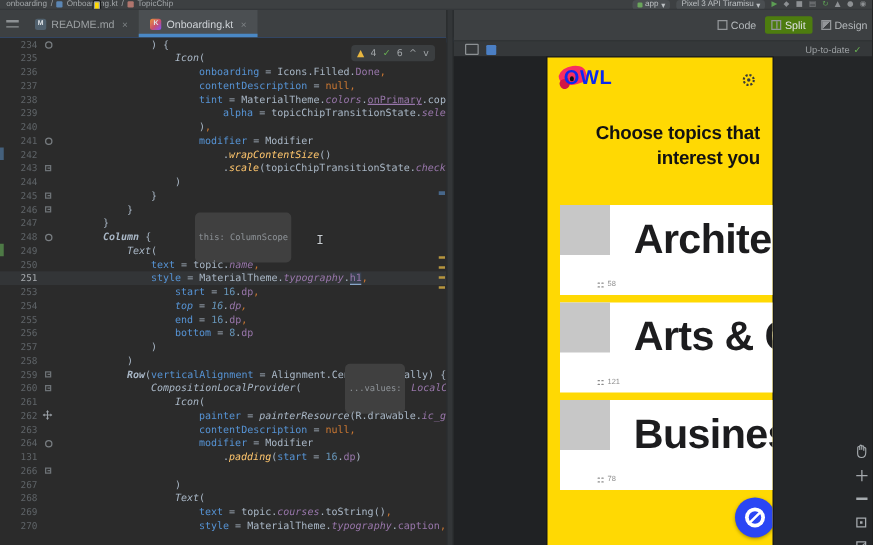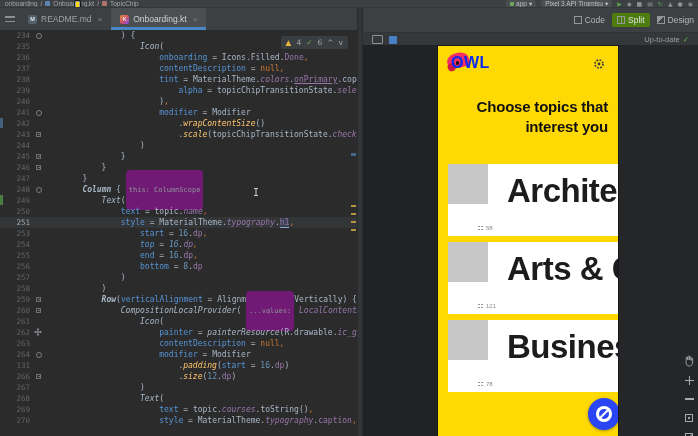--- a/index.html
+++ b/index.html
@@ -41,21 +41,21 @@
   .fm-o{position:absolute;left:2px;top:3px;width:4px;height:4px;border:1px solid #797e82;border-radius:50%;}
   .fm-v{position:absolute;left:2px;top:3px;width:5px;height:5px;border:1px solid #6e7377;box-sizing:border-box;}
   .fm-v::after{content:"";position:absolute;left:0.5px;top:1px;width:2.5px;height:1px;background:#6e7377;}
   .codetxt{white-space:pre;}
   .t-d{color:#a9b7c6;} .t-b{color:#a9b7c6;font-weight:normal;}
   .t-na{color:#5693d4;} .t-k{color:#cc7832;} .t-num{color:#6897bb;}
   .t-p{color:#9876aa;} .t-pi{color:#9876aa;font-style:italic;}
   .t-pu{color:#9876aa;text-decoration:underline;}
   .t-fni{color:#ffc66d;font-style:italic;}
   .t-cf{color:#a9b7c6;font-style:italic;} .t-cfb{color:#a9b7c6;font-style:italic;font-weight:bold;}
-  .t-h{background:#701a75;color:#8f9499;border-radius:4px;padding:16px 3px;font-size:7px;font-style:normal;}
+  .t-h{background:#404040;color:#8f9499;border-radius:4px;padding:16px 3px;font-size:7px;font-style:normal;margin-left:30px;}
   .t-phl{color:#9876aa;background:#38414f;border-bottom:1px solid #89a7c9;}
   .edge-mark{position:absolute;left:0;width:3px;height:10px;}
   .em-blue{top:88px;background:#44607c;}
   .em-green{top:165px;background:#4e7a46;}
   .insp{position:absolute;right:9px;top:6px;display:flex;gap:5px;align-items:center;font-size:7.5px;
         color:#9fa3a6;background:#3b3e40;border-radius:3px;padding:1px 5px;font-family:"DejaVu Sans",sans-serif;}
   .insp .warn{color:#e8b63f;} .insp .ok{color:#69b052;}
   .stripe{position:absolute;right:0;top:0;width:7px;height:406px;}
   .smark{position:absolute;right:1px;width:5px;height:2px;}
   .sm-y{background:#b6953f;} .sm-b{background:#47678a;height:3px;}
@@ -202,21 +202,21 @@
         <div class="cl"><span class="gut">258</span><span class="fold"></span><span class="codetxt" style="padding-left: 57.6px;"><span class="t-d">)</span></span></div>
         <div class="cl"><span class="gut">259</span><span class="fold"><i class="fm-v"></i></span><span class="codetxt" style="padding-left: 57.6px;"><span class="t-cfb">Row</span><span class="t-d">(</span><span class="t-na">verticalAlignment</span><span class="t-d"> = </span><span class="t-b">Alignment</span><span class="t-d">.</span><span class="t-b">CenterVertically</span><span class="t-d">) { </span></span></div>
         <div class="cl"><span class="gut">260</span><span class="fold"><i class="fm-v"></i></span><span class="codetxt" style="padding-left: 76.8px;"><span class="t-cf">CompositionLocalProvider</span><span class="t-d">( </span><span class="t-h">...values:</span><span class="t-d"> </span><span class="t-pi">LocalContentAlpha</span></span></div>
         <div class="cl"><span class="gut">261</span><span class="fold"></span><span class="codetxt" style="padding-left: 96px;"><span class="t-cf">Icon</span><span class="t-d">(</span></span></div>
         <div class="cl"><span class="gut">262</span><span class="fold"><svg width="8" height="8" viewBox="0 0 10 10" style="margin-top:1px">
               <path d="M5 0l1.6 2.2H3.4zM5 10L3.4 7.8h3.2zM0 5l2.2-1.6v3.2zM10 5L7.8 6.6V3.4zM4.5 2h1v6h-1zM2 4.5h6v1H2z" fill="#9aa0a6"></path>
             </svg></span><span class="codetxt" style="padding-left: 115.2px;"><span class="t-na">painter</span><span class="t-d"> = </span><span class="t-cf">painterResource</span><span class="t-d">(</span><span class="t-d">R</span><span class="t-d">.</span><span class="t-d">drawable</span><span class="t-d">.</span><span class="t-pi">ic_grain</span></span></div>
         <div class="cl"><span class="gut">263</span><span class="fold"></span><span class="codetxt" style="padding-left: 115.2px;"><span class="t-na">contentDescription</span><span class="t-d"> = </span><span class="t-k">null</span><span class="t-k">,</span></span></div>
         <div class="cl"><span class="gut">264</span><span class="fold"><i class="fm-o"></i></span><span class="codetxt" style="padding-left: 115.2px;"><span class="t-na">modifier</span><span class="t-d"> = </span><span class="t-b">Modifier</span></span></div>
         <div class="cl"><span class="gut">131</span><span class="fold"></span><span class="codetxt" style="padding-left: 134.4px;"><span class="t-d">.</span><span class="t-fni">padding</span><span class="t-d">(</span><span class="t-na">start</span><span class="t-d"> = </span><span class="t-num">16</span><span class="t-d">.</span><span class="t-p">dp</span><span class="t-d">)</span></span></div>
-        <div class="cl"><span class="gut">266</span><span class="fold"><i class="fm-v"></i></span><span class="codetxt" style="padding-left: 134.4px;"><span class="t-d">.</span><span class="t-fni">size</span><span class="t-d">(</span><span class="t-num">12</span><span class="t-d">.</span><span class="t-p">dp</span><span class="t-d">)</span></span></div>
+        <div class="cl"><span class="gut">266</span><span class="fold"><i class="fm-v"></i></span></div>
         <div class="cl"><span class="gut">267</span><span class="fold"></span><span class="codetxt" style="padding-left: 96px;"><span class="t-d">)</span></span></div>
         <div class="cl"><span class="gut">268</span><span class="fold"></span><span class="codetxt" style="padding-left: 96px;"><span class="t-cf">Text</span><span class="t-d">(</span></span></div>
         <div class="cl"><span class="gut">269</span><span class="fold"></span><span class="codetxt" style="padding-left: 115.2px;"><span class="t-na">text</span><span class="t-d"> = </span><span class="t-d">topic</span><span class="t-d">.</span><span class="t-pi">courses</span><span class="t-d">.</span><span class="t-d">toString</span><span class="t-d">()</span><span class="t-k">,</span></span></div>
         <div class="cl"><span class="gut">270</span><span class="fold"></span><span class="codetxt" style="padding-left: 115.2px;"><span class="t-na">style</span><span class="t-d"> = </span><span class="t-b">MaterialTheme</span><span class="t-d">.</span><span class="t-pi">typography</span><span class="t-d">.</span><span class="t-p">caption</span><span class="t-k">,</span></span></div>
       </div>
     <div class="edge-mark em-blue"></div>
     <div class="edge-mark em-green"></div>
     <div class="insp">
       <span class="warn">▲</span>
       <span>4</span>

